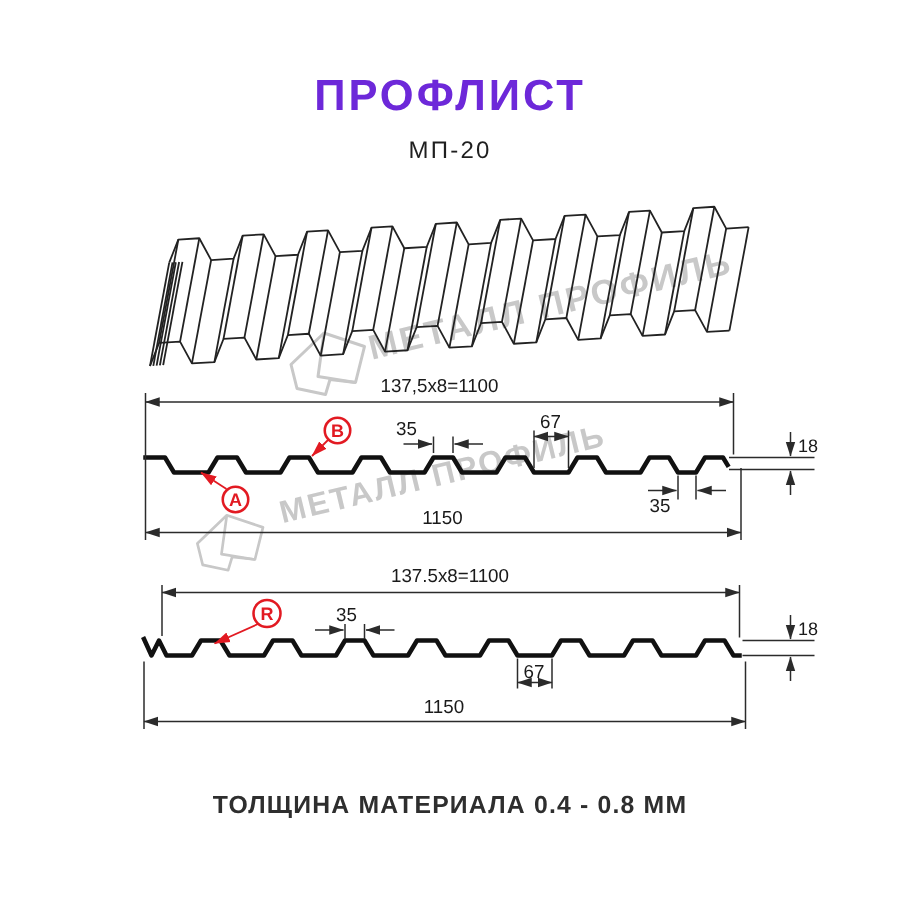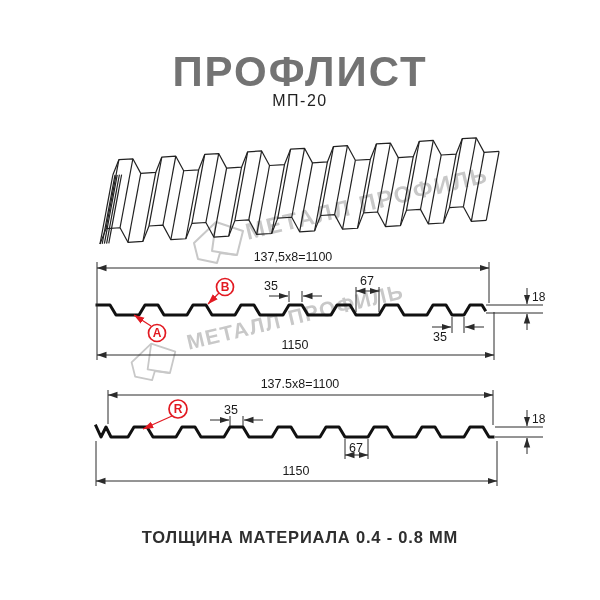--- a/index.html
+++ b/index.html
@@ -8,21 +8,21 @@
     --dim-gray:#2b2b2b;
     --watermark-gray:#c8c8c8;
   }
   html,body{margin:0;padding:0;background:#fff;}
   .canvas{
     position:relative;width:600px;height:600px;background:#ffffff;
     font-family:"Liberation Sans",sans-serif;overflow:hidden;
   }
   .title{
     position:absolute;top:48px;left:0;width:100%;margin:0;text-align:center;
-    font-size:42px;font-weight:800;letter-spacing:2px;color:#737373;
+    font-size:29px;font-weight:800;letter-spacing:2px;color:#6d28d9;
   }
   .subtitle{
     position:absolute;top:92px;left:0;width:100%;text-align:center;
     font-size:16px;font-weight:400;letter-spacing:1.5px;color:#1f1f1f;
   }
   .footer{
     position:absolute;top:528px;left:0;width:100%;text-align:center;
     font-size:16.5px;font-weight:700;letter-spacing:.8px;color:#2e2e2e;
   }
   .wm-text{

